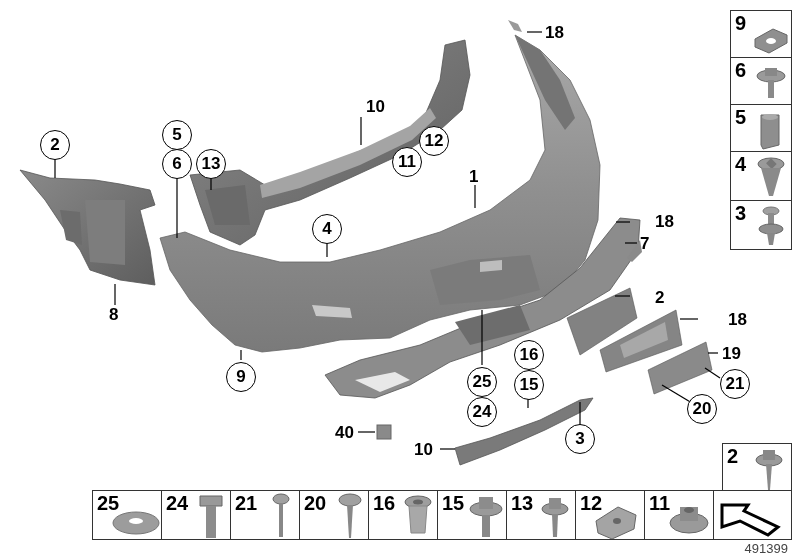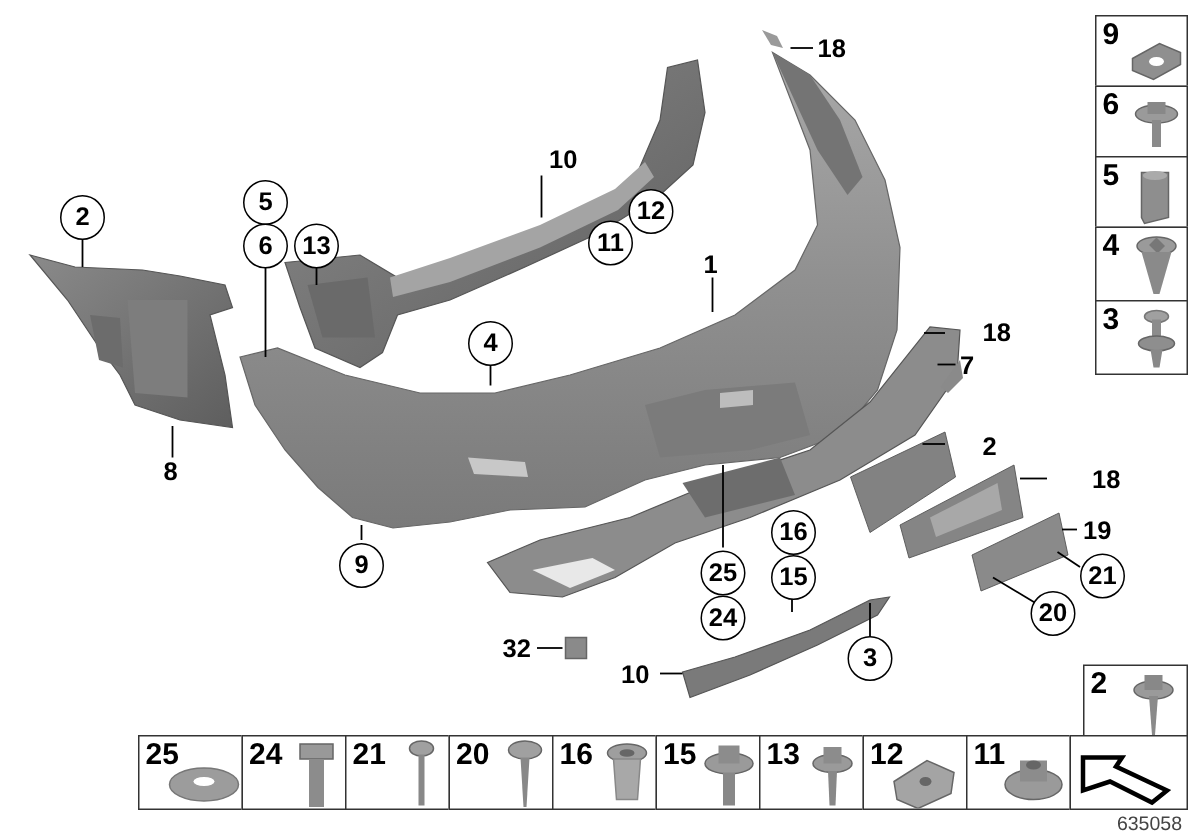--- a/index.html
+++ b/index.html
@@ -107,21 +107,21 @@
   <div class="callout" style="left:419px;top:126px">12</div>
   <div class="callout" style="left:196px;top:149px">13</div>
   <div class="plain" style="left:414px;top:441px">10</div>
   <div class="callout" style="left:514px;top:370px">15</div>
   <div class="callout" style="left:514px;top:340px">16</div>
   <div class="plain" style="left:655px;top:289px">2</div>
   <div class="plain" style="left:728px;top:311px">18</div>
   <div class="plain" style="left:722px;top:345px">19</div>
   <div class="callout" style="left:687px;top:394px">20</div>
   <div class="callout" style="left:720px;top:369px">21</div>
-  <div class="plain" style="left:335px;top:424px">32</div>
+  <div class="plain" style="left:335px;top:424px">40</div>
   <div class="plain" style="left:655px;top:213px">18</div>
   <div class="callout" style="left:467px;top:397px">24</div>
   <div class="callout" style="left:467px;top:367px">25</div>
   <div class="plain" style="left:545px;top:24px">18</div>
 
   <div class="cell" style="left:730px;top:10px;width:62px;height:48px">
     <span class="num">9</span>
     <svg width="40" height="36" style="left:20px;top:8px">
       <path d="M4,20 L22,10 L36,16 L36,24 L18,34 L4,28 Z" fill="#8f8f8f" stroke="#666"></path>
       <ellipse cx="20" cy="22" rx="5" ry="3" fill="#fff"></ellipse>
@@ -235,14 +235,14 @@
       <rect x="13" y="8" width="18" height="14" fill="#8c8c8c"></rect>
       <ellipse cx="22" cy="11" rx="5" ry="3" fill="#666"></ellipse>
     </svg>
   </div>
   <div class="cell" style="left:713px;top:490px;width:79px;height:50px">
     <svg width="70" height="40" style="left:4px;top:6px">
       <path d="M4,8 L30,8 L26,14 L60,30 L50,38 L22,24 L4,30 Z" fill="#fff" stroke="#000" stroke-width="3"></path>
     </svg>
   </div>
 
-  <div class="docnum">635058</div>
+  <div class="docnum">491399</div>
 </div>
 
 </body></html>

